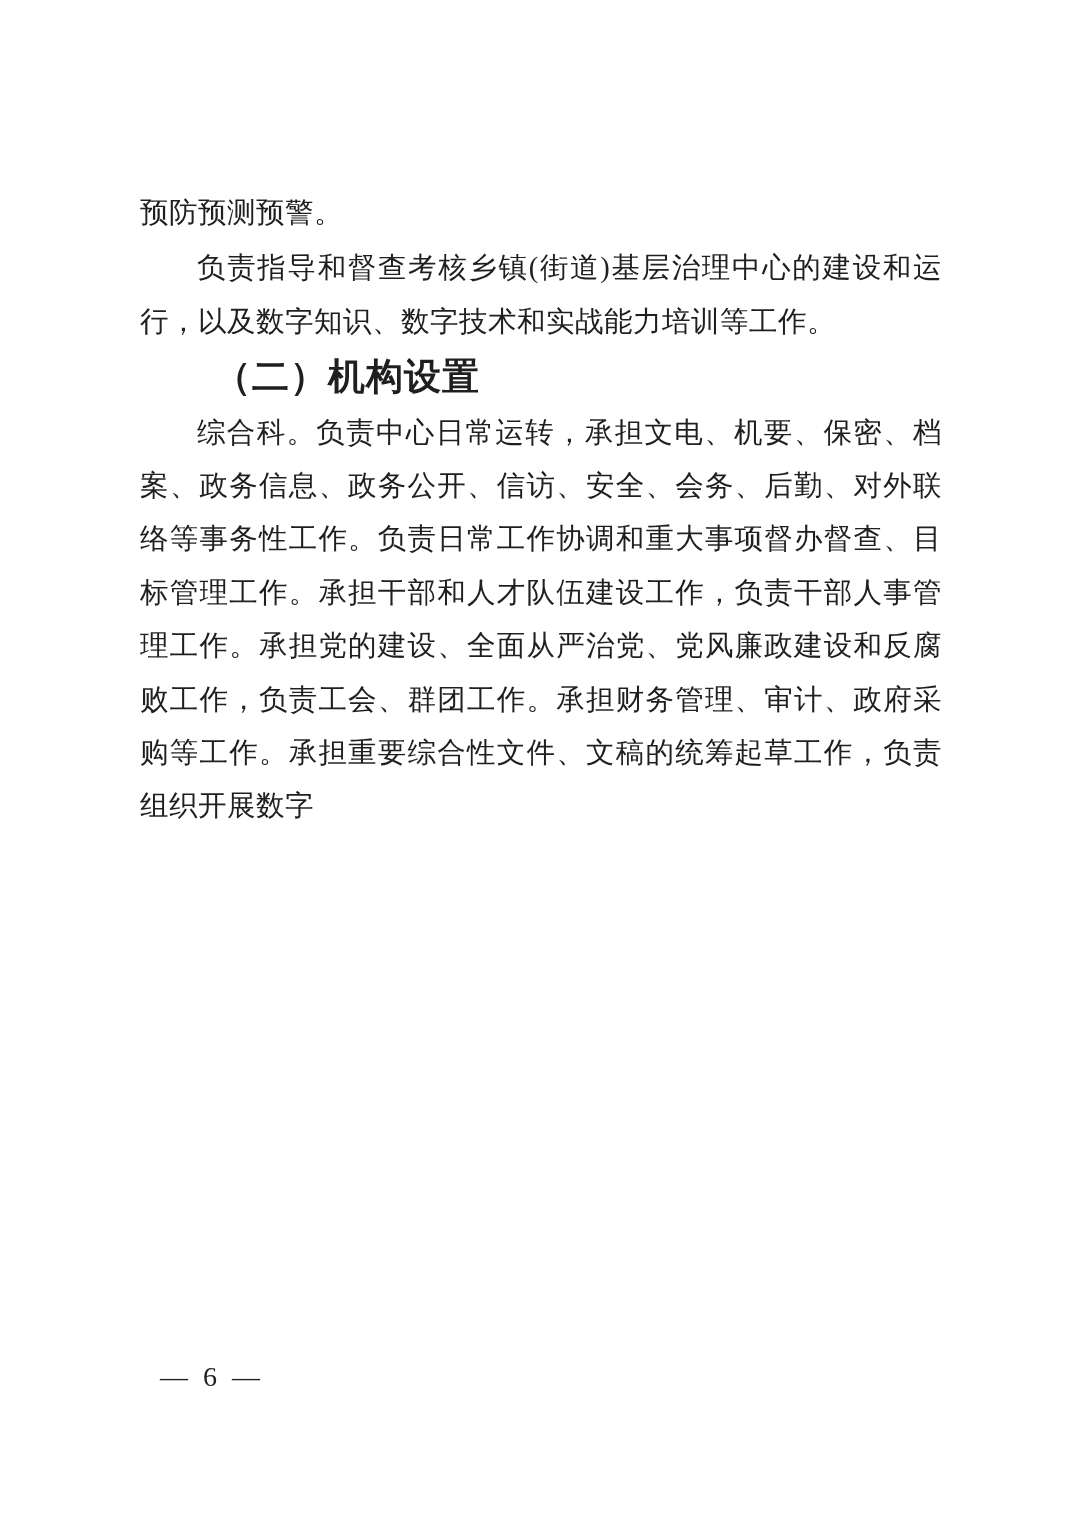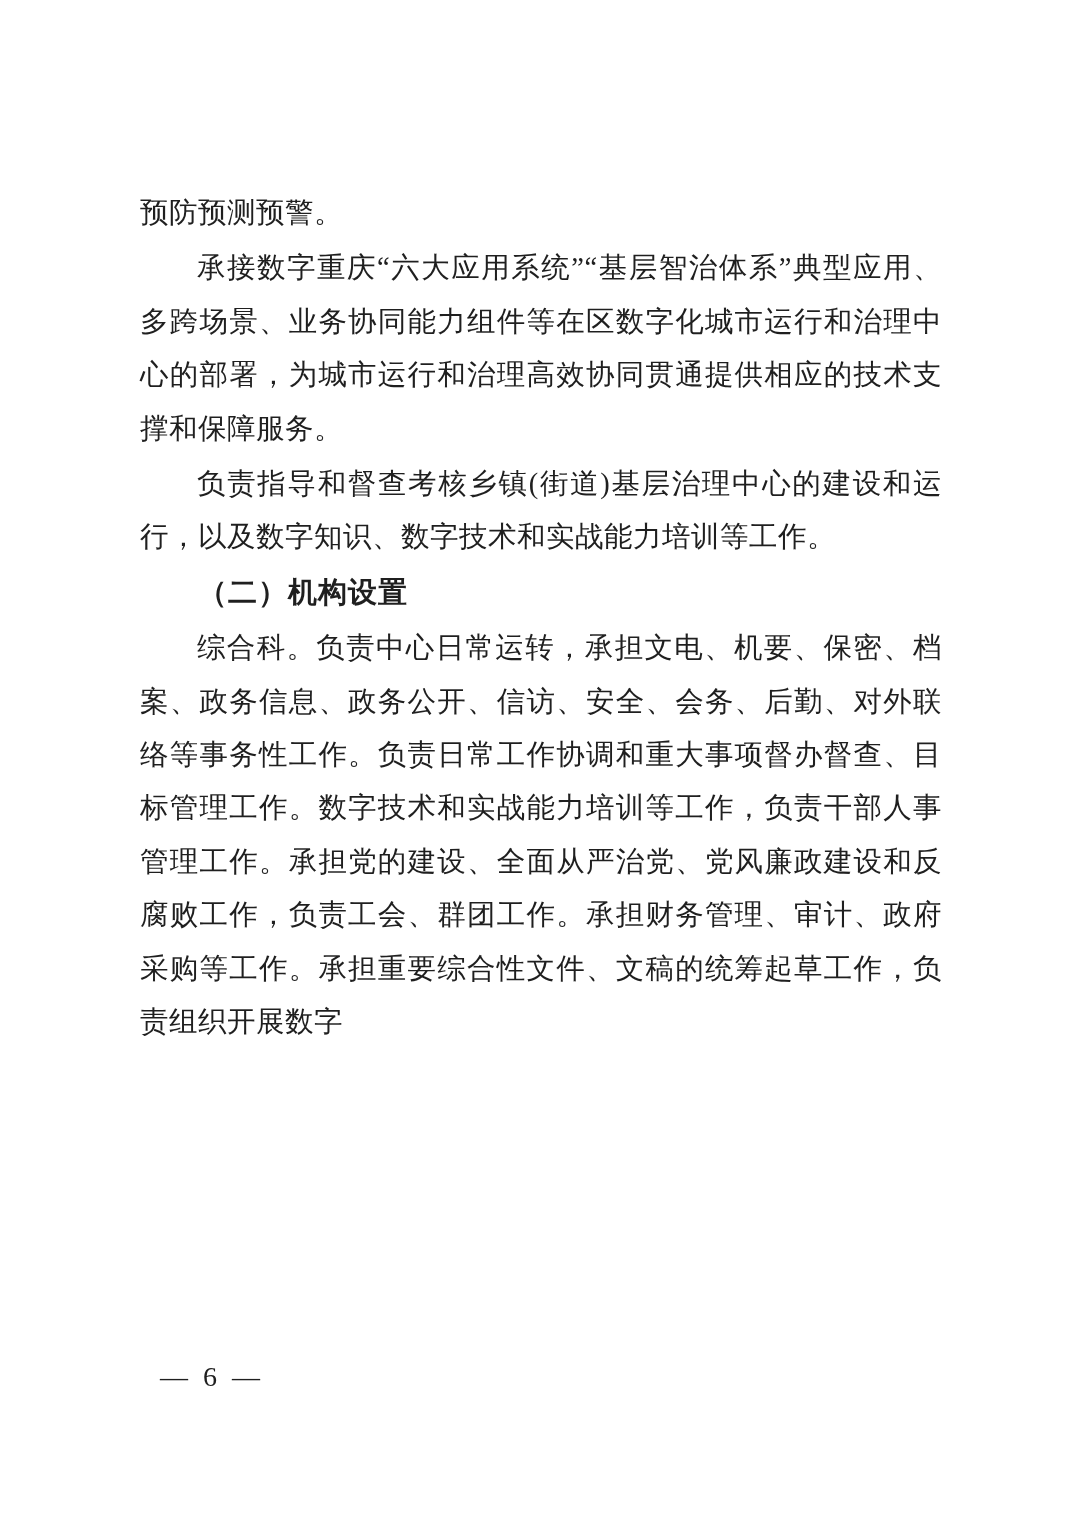--- a/index.html
+++ b/index.html
@@ -36,21 +36,21 @@
     text-indent: 2em;
     letter-spacing: 0.5px;
     word-break: break-all;
   }
 
   .para.no-indent {
     text-indent: 0;
   }
 
   .heading {
-    font-size: 29px;
+    font-size: 37px;
     font-weight: bold;
     text-indent: 2em;
     letter-spacing: 1px;
     line-height: 53.4px;
   }
 
   .page-number {
     position: absolute;
     left: 157px;
     top: 1358px;
@@ -58,20 +58,19 @@
     letter-spacing: 4px;
     color: #1f1f1f;
   }
 </style>
 </head>
 <body>
 
 <div class="page">
   <div class="content">
     <p class="para no-indent">预防预测预警。</p>
-    <p class="para">承接数字重庆“六大应用系统”“基层智治体系”典型应用、多跨场景、业务协同能力组件等在区数字化城市运行和治理中心的部署，为城市运行和治理高效协同贯通提供相应的技术支撑和保障服务。</p>
     <p class="para">负责指导和督查考核乡镇(街道)基层治理中心的建设和运行，以及数字知识、数字技术和实战能力培训等工作。</p>
     <h2 class="heading">（二）机构设置</h2>
-    <p class="para">综合科。负责中心日常运转，承担文电、机要、保密、档案、政务信息、政务公开、信访、安全、会务、后勤、对外联络等事务性工作。负责日常工作协调和重大事项督办督查、目标管理工作。数字技术和实战能力培训等工作，负责干部人事管理工作。承担党的建设、全面从严治党、党风廉政建设和反腐败工作，负责工会、群团工作。承担财务管理、审计、政府采购等工作。承担重要综合性文件、文稿的统筹起草工作，负责组织开展数字</p>
+    <p class="para">综合科。负责中心日常运转，承担文电、机要、保密、档案、政务信息、政务公开、信访、安全、会务、后勤、对外联络等事务性工作。负责日常工作协调和重大事项督办督查、目标管理工作。承担干部和人才队伍建设工作，负责干部人事管理工作。承担党的建设、全面从严治党、党风廉政建设和反腐败工作，负责工会、群团工作。承担财务管理、审计、政府采购等工作。承担重要综合性文件、文稿的统筹起草工作，负责组织开展数字</p>
   </div>
 
   <div class="page-number">— 6 —</div>
 </div>
 
 </body></html>

